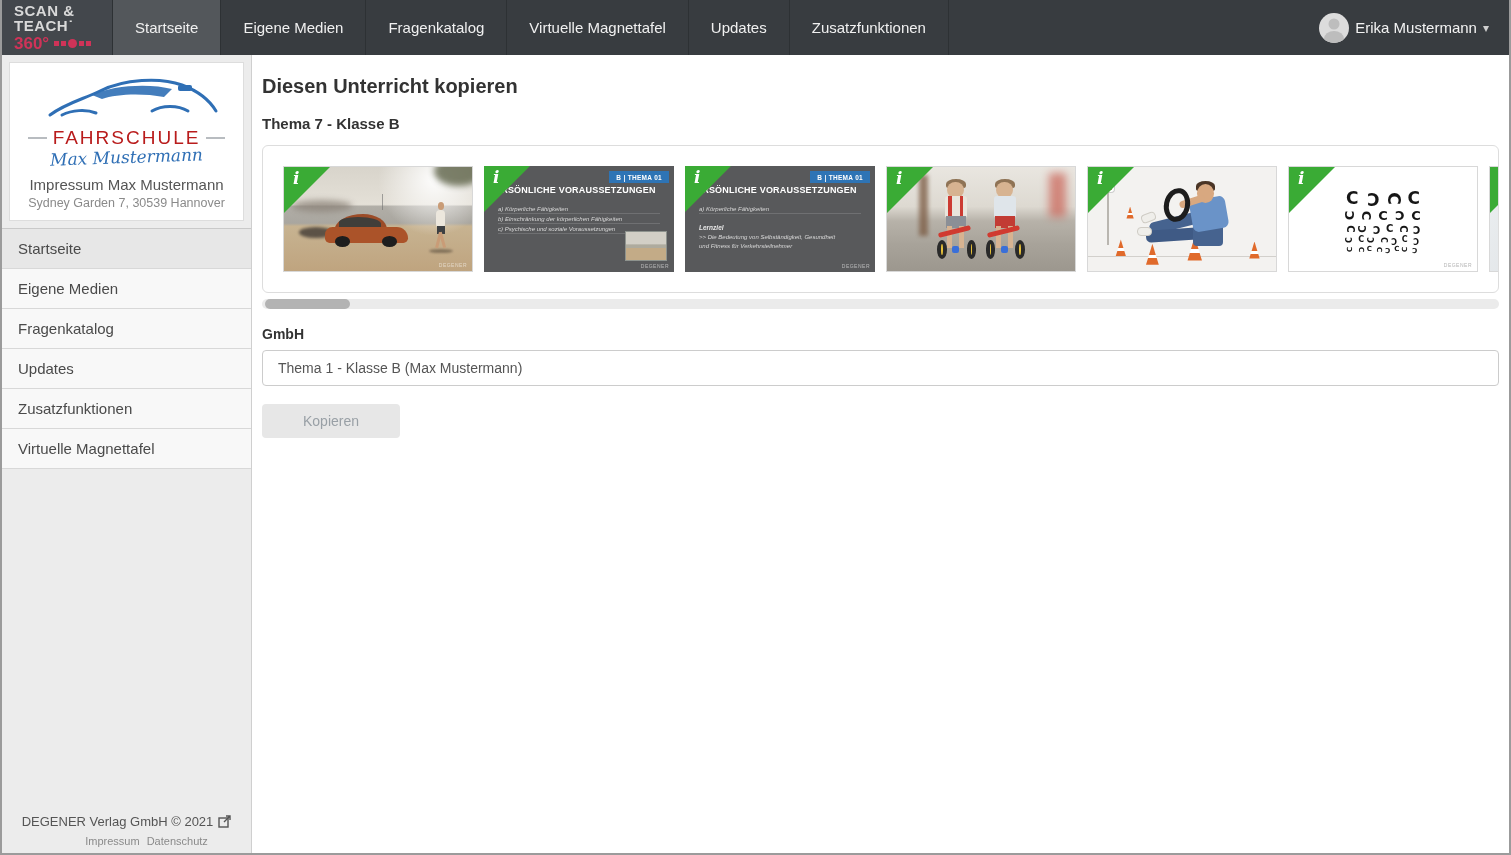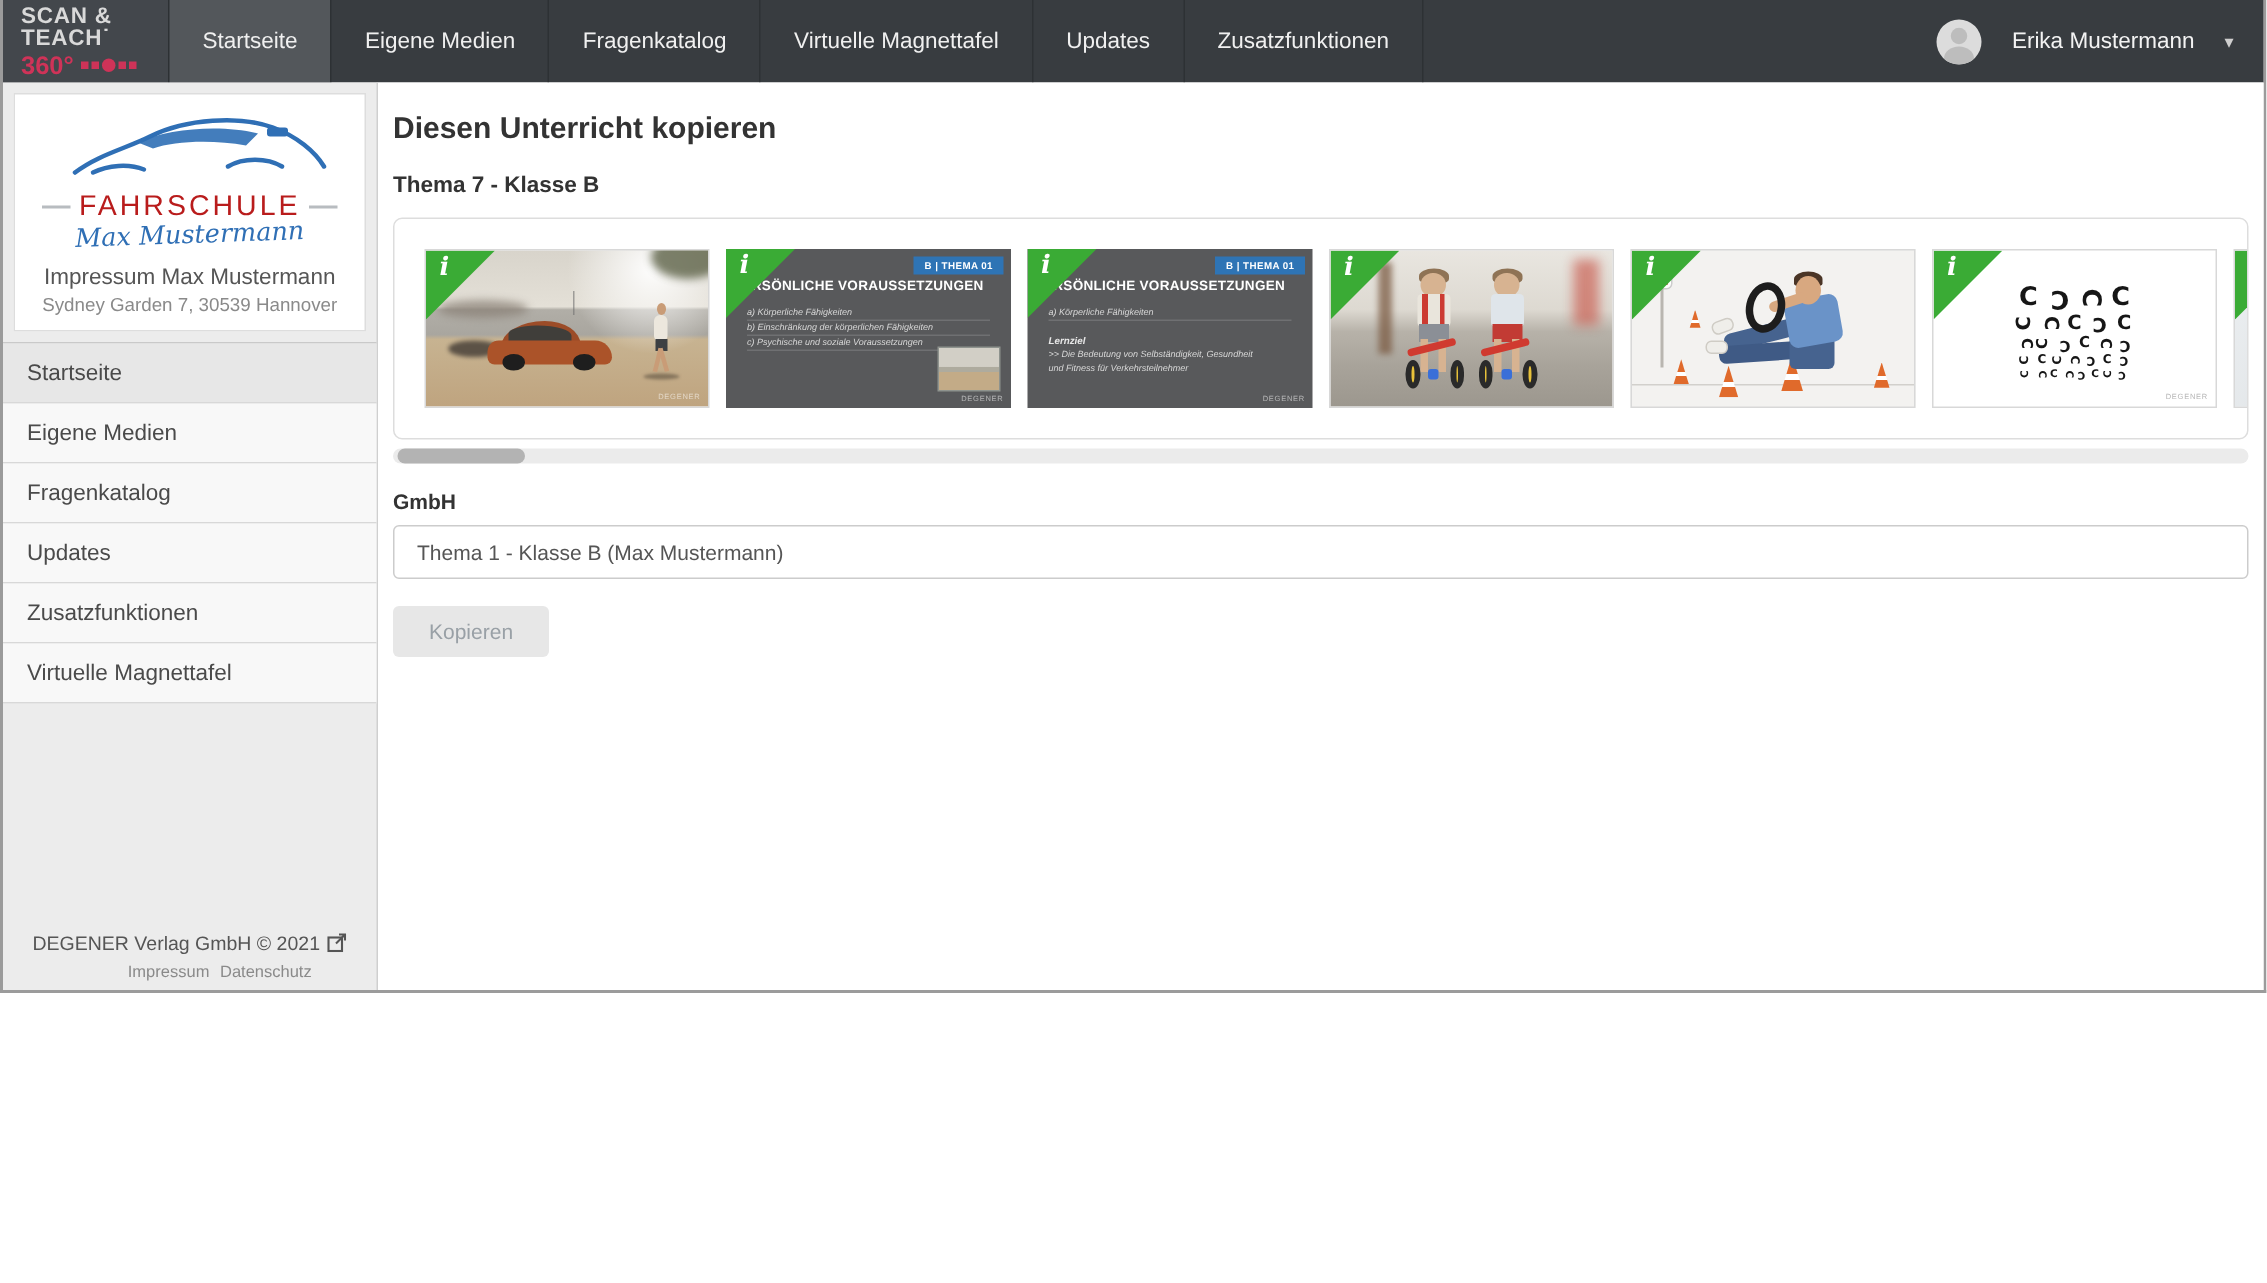--- a/index.html
+++ b/index.html
@@ -1,35 +1,35 @@
 <!DOCTYPE html>
 <html><head>
 <meta charset="utf-8">
 <style>
   * { margin:0; padding:0; box-sizing:border-box; }
   html,body { width:1511px; height:855px; overflow:hidden; background:#fff;
               font-family:"Liberation Sans", sans-serif; }
-  .page { width:1511px; height:662px; display:flex; flex-direction:column;
+  .page { width:1511px; height:855px; display:flex; flex-direction:column;
           border-left:2px solid #9b9b9b; border-right:2px solid #9b9b9b; border-bottom:2px solid #9b9b9b; }
 
   
   header.navbar { height:55px; flex:0 0 55px; background:#383c40; display:flex; align-items:stretch; color:#f3f3f3; }
   .logo-block { width:110px; background:#43474c; display:flex; flex-direction:column; justify-content:center; padding-left:12px; }
   .logo-line1 { color:#d9d9d9; font-size:15px; font-weight:bold; letter-spacing:.5px; line-height:1; }
   .logo-line2 { display:flex; align-items:center; gap:3px; margin-top:2px; }
   .logo-360 { color:#cf3358; font-size:17px; font-weight:bold; line-height:1; }
   .logo-dots { display:flex; align-items:center; gap:2px; margin-left:2px; }
   .logo-dots i { width:5px; height:5px; background:#cf3358; display:inline-block; }
   .logo-dots i.round { width:9px; height:9px; border-radius:50%; }
   nav.tabs { display:flex; align-items:stretch; }
   .tab { display:flex; align-items:center; padding:0 22px; font-size:15px; color:#f0f0f0;
          border-left:1px solid #2d3134; cursor:pointer; white-space:nowrap; }
   .tab:last-child { border-right:1px solid #2d3134; }
   .tab.active { background:#53575b; }
-  .user-block { margin-left:auto; display:flex; align-items:center; gap:20px; padding:0 20px; cursor:pointer;justify-content:space-between; }
+  .user-block { margin-left:auto; display:flex; align-items:center; gap:6px; padding:0 20px; cursor:pointer;justify-content:space-between; }
   .avatar { width:30px; height:30px; border-radius:50%; background:#dcdcdc; overflow:hidden; display:flex; align-items:flex-end; justify-content:center; }
   .user-name { font-size:15px; color:#f3f3f3; }
   .caret { font-size:12px; color:#cfcfcf; }
 
   
   .layout { flex:1; display:flex; min-height:0; }
 
   
   aside.sidebar { width:250px; flex:0 0 250px; background:#ececec; border-right:1px solid #cfcfcf;
                   display:flex; flex-direction:column; }
@@ -158,21 +158,21 @@
   .t-partial { background:linear-gradient(115deg,#eceff1 0%,#dfe3e6 40%,#c9ced2 60%,#eceff1 100%); border:1px solid #d8d8d8; }
 
   
   .hscroll { margin-top:6px; width:1237px; height:10px; background:#ebebeb; border-radius:5px; position:relative; }
   .hscroll-thumb { position:absolute; left:3px; top:0; width:85px; height:10px; background:#b3b3b3; border-radius:5px; cursor:pointer; }
 
   
   .name-label { display:block; margin-top:17px; font-size:14px; font-weight:bold; color:#333; }
   .name-input { margin-top:8px; width:1237px; height:36px; border:1px solid #ccc; border-radius:4px;
                 font-size:14px; color:#555; padding:0 15px; font-family:"Liberation Sans", sans-serif; outline:none; }
-  .copy-btn { margin-top:18px; padding:9px 24px; background:#e7e7e7; color:#99a0a6; border:none; border-radius:4px;
+  .copy-btn { margin-top:18px; padding:9px 41px; background:#e7e7e7; color:#99a0a6; border:none; border-radius:4px;
               font-size:14px; font-family:"Liberation Sans", sans-serif; cursor:default; }
 </style>
 </head>
 <body>
 
 <div class="page">
 
   <header class="navbar">
     <div class="logo-block">
       <div class="logo-line1">SCAN &amp; TEACH˙</div>

